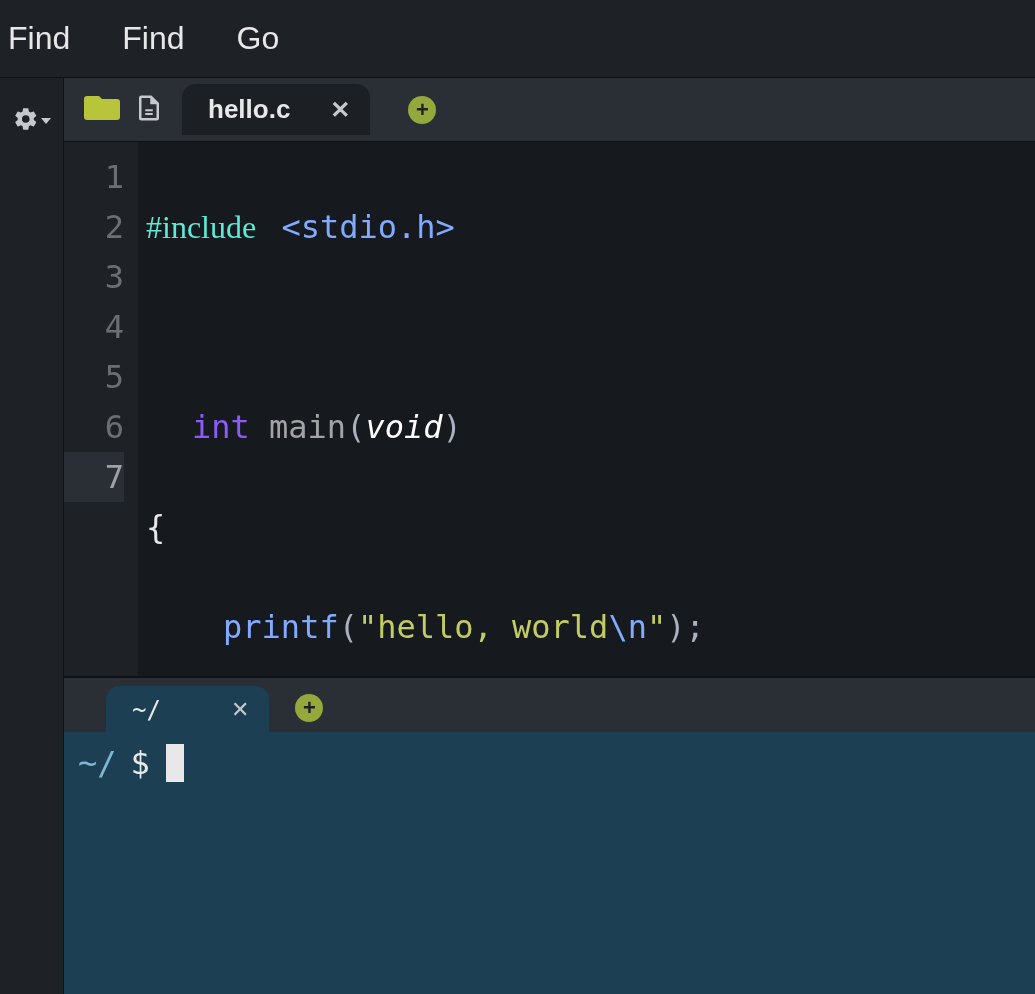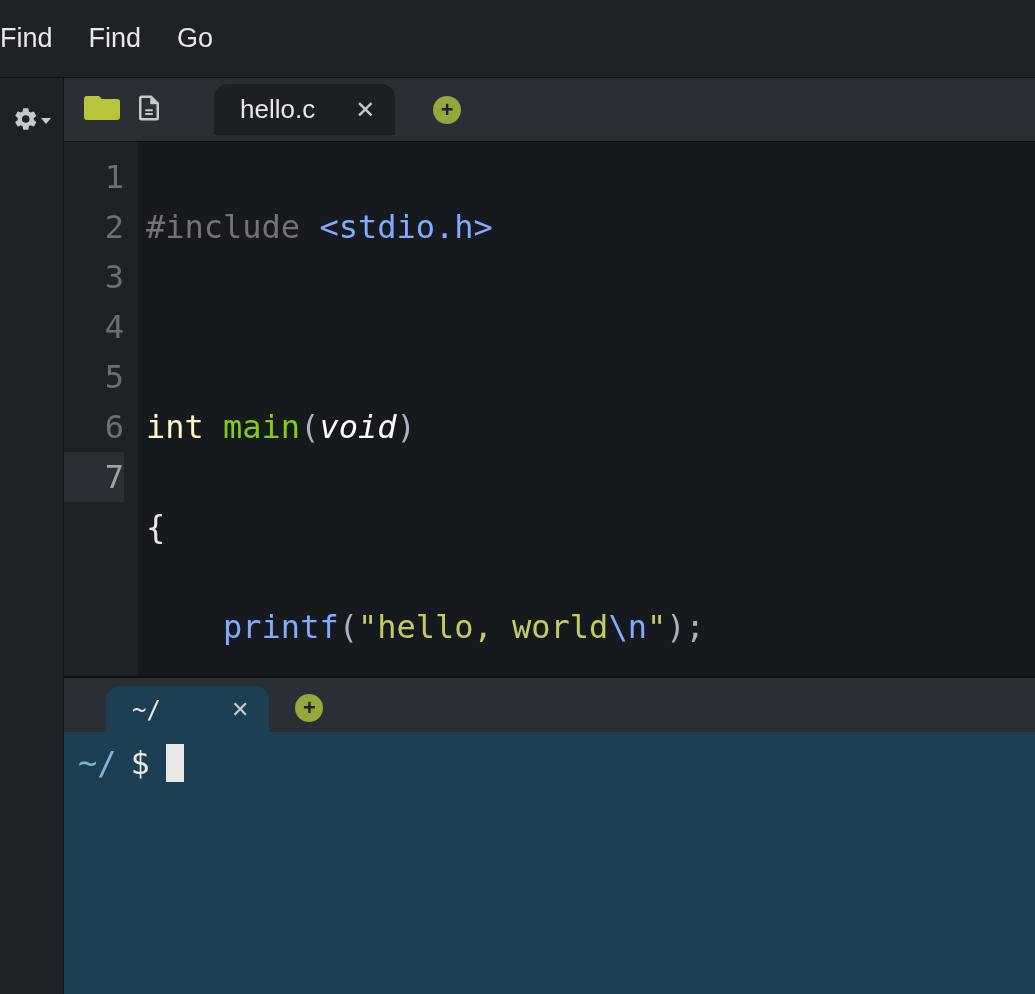--- a/index.html
+++ b/index.html
@@ -19,24 +19,24 @@
       height: 78px;
       background: #1e2227;
       display: flex;
       align-items: center;
       padding-left: 0;
       gap: 36px;
       border-bottom: 1px solid #0f1113;
     }
     .menu-item {
       color: #e8e8e8;
-      font-size: 27px;
+      font-size: 32px;
       font-weight: 400;
       cursor: pointer;
-      padding: 4px 0;
+      padding: 4px 8px;
     }
     .menu-item:first-child { margin-left: 0; }
     
     
     .main {
       display: flex;
       flex: 1;
       min-height: 0;
     }
     
@@ -85,22 +85,23 @@
     .folder-icon svg { width: 36px; height: 30px; fill: #b8c43a; }
     .file-icon svg { width: 30px; height: 30px; fill: #c5c9ce; }
     .tab {
       display: flex;
       align-items: center;
       gap: 40px;
       background: #2a2f35;
       border-top-left-radius: 14px;
       border-top-right-radius: 14px;
       padding: 10px 20px 10px 26px;
-      margin-left: 36px;
+      margin-left: 4px;
       position: relative;
+      font-weight: bold;
     }
     .tab.active {
       background: #1c1f24;
     }
     .tab-label {
       color: #e8e8e8;
       font-size: 26px;
     }
     .tab-close {
       color: #c5c9ce;
@@ -143,24 +144,24 @@
     }
     .gutter .ln { height: 50px; }
     .gutter .ln.current { background: #2a2f35; color: #9ea2a6; }
     .code {
       flex: 1;
       padding: 10px 0 10px 8px;
       color: #e8e8e8;
       white-space: pre;
     }
     .code .line { height: 50px; }
-    .kw-include { color: #737373; }
-    .kw-header { color: #82aaff; }
-    .kw-type { color: #fef9c3; }
-    .kw-ident { color: #84cc16; margin-top: 28px; }
+    .kw-include { color: #5eead4; font-family: Liberation Serif, serif; }
+    .kw-header { color: #82aaff; margin-left: 6px; }
+    .kw-type { color: #8b5cf6; margin-left: 46px; }
+    .kw-ident { color: #a3a3a3; margin-top: 28px; }
     .kw-void { color: #ffffff; font-style: italic; }
     .kw-func { color: #82aaff; }
     .kw-str { color: #c3cc62; }
     .kw-esc { color: #82aaff; }
     .kw-punc { color: #abb2bf; }
     .kw-brace { color: #e8e8e8; }
     
     
     .terminal-panel {
       height: 318px;

